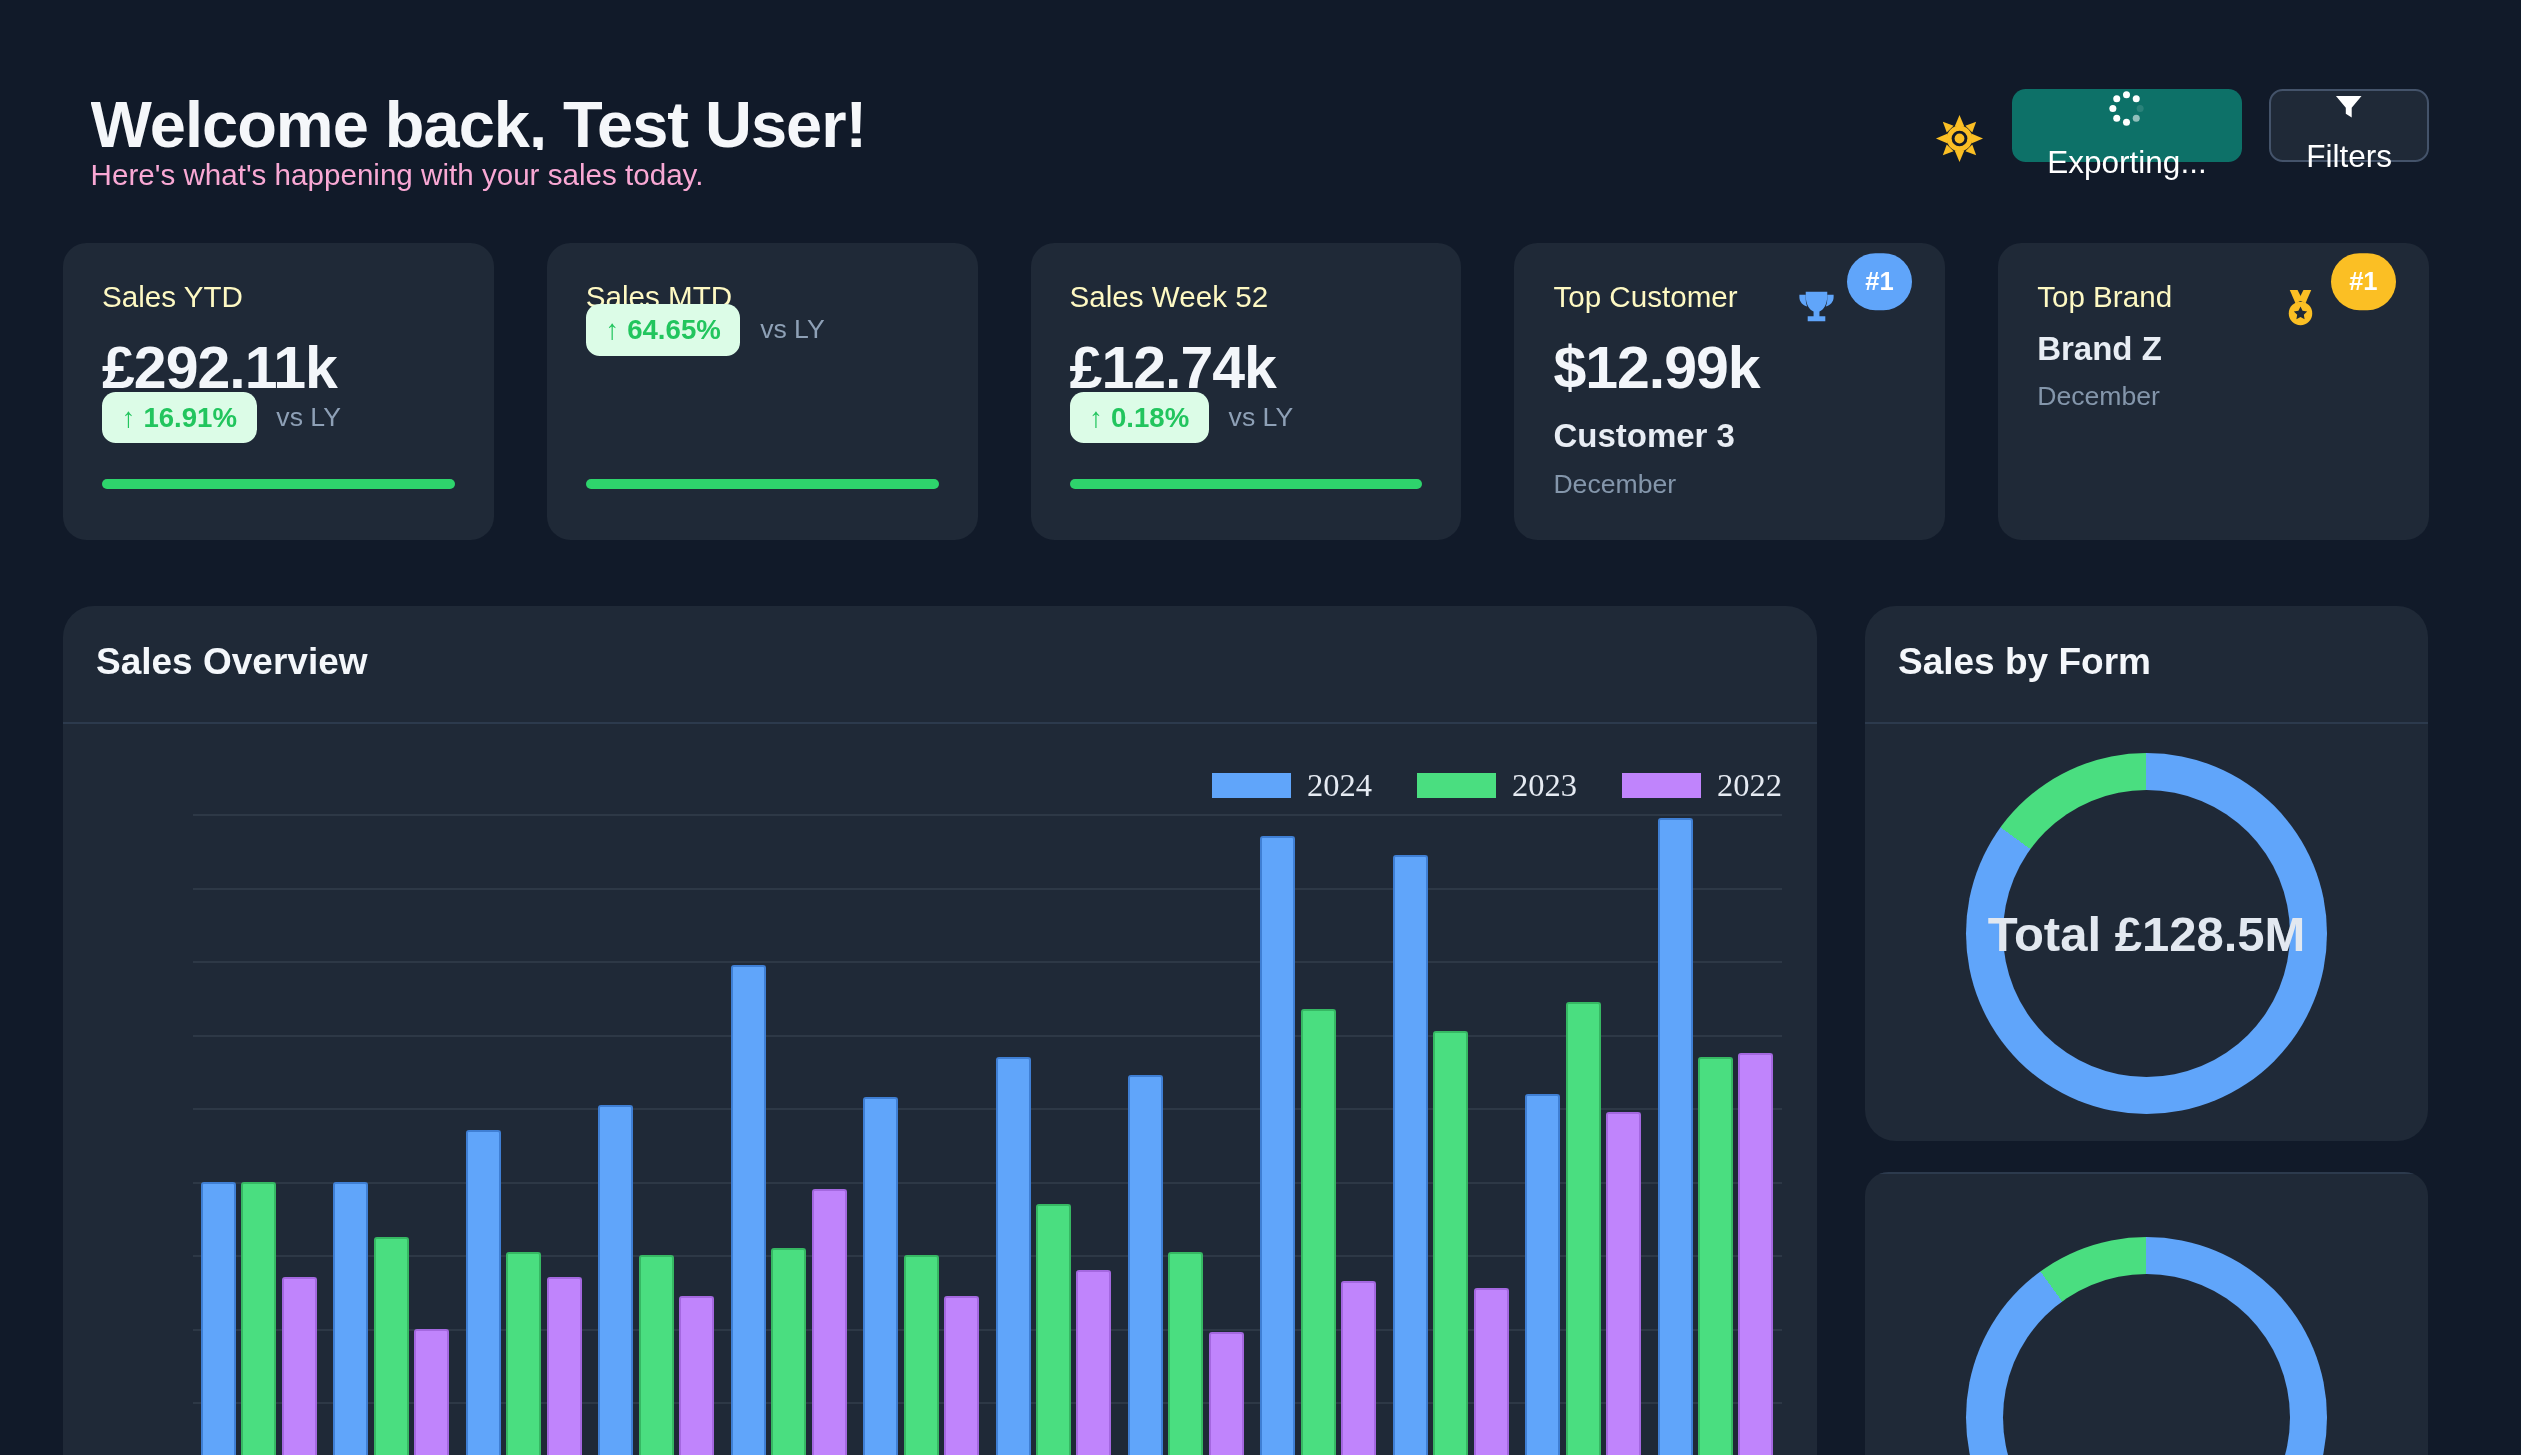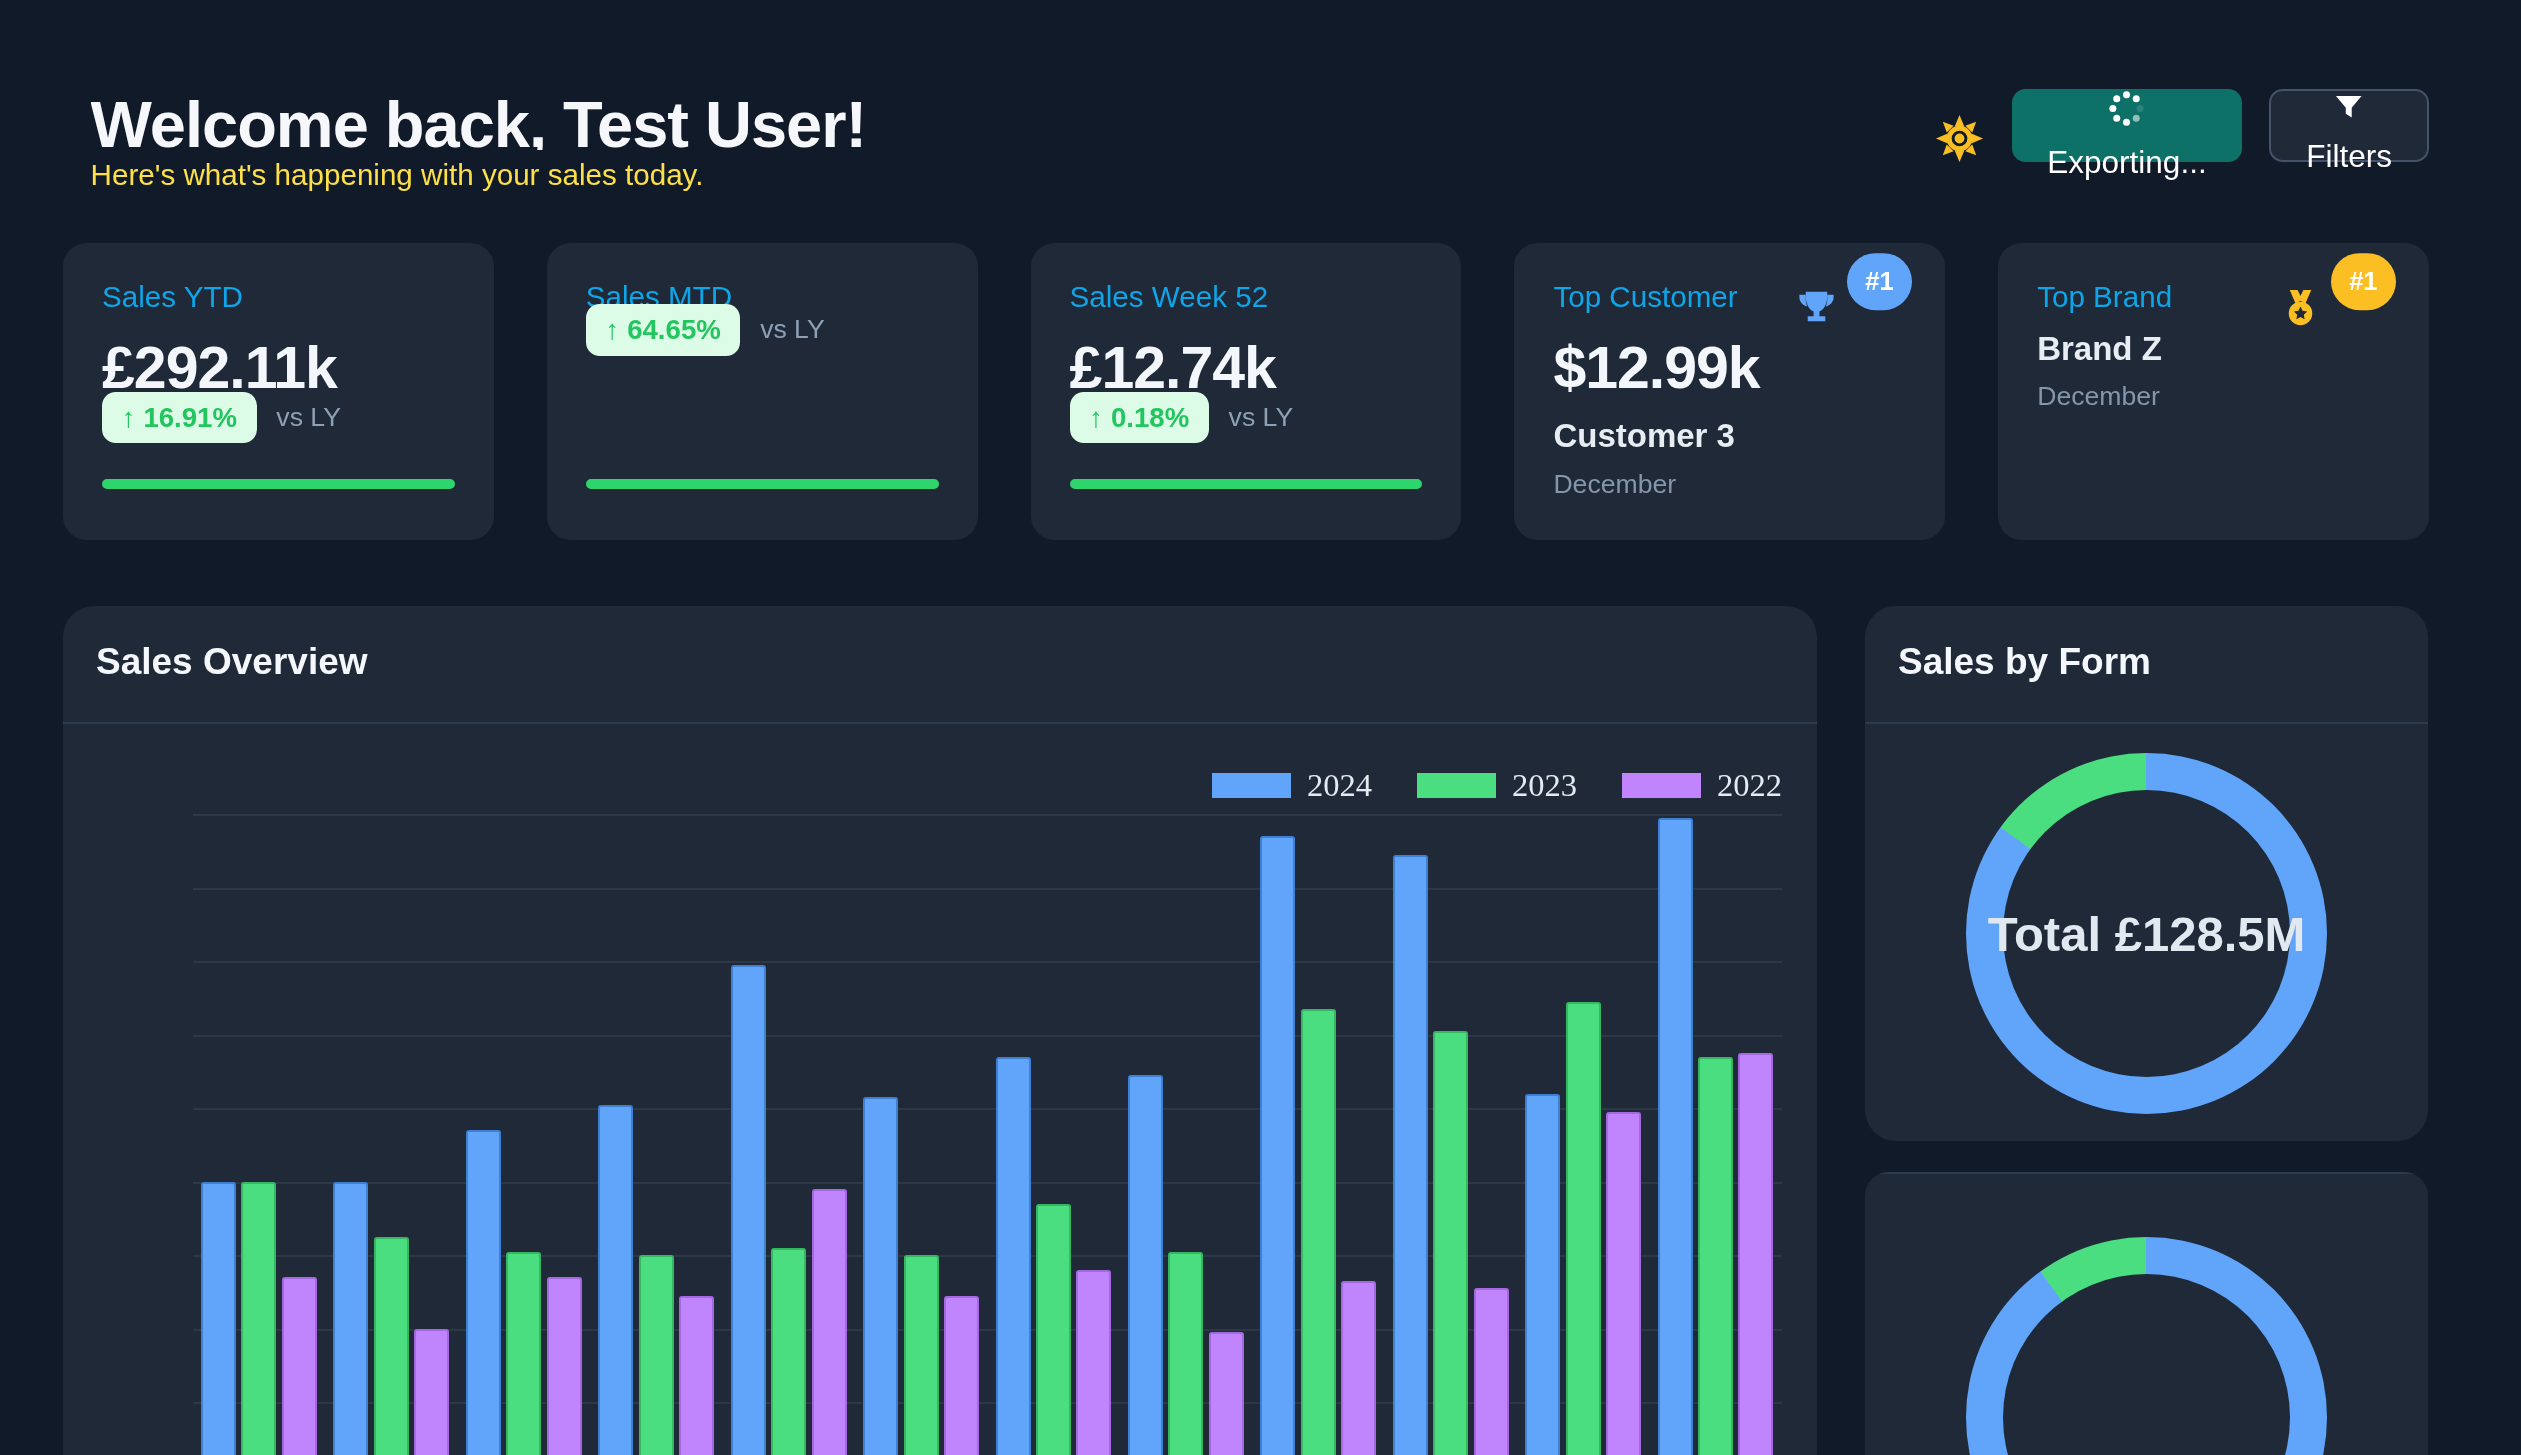--- a/index.html
+++ b/index.html
@@ -8,36 +8,36 @@
     background:#111a29;
     font-family:"Liberation Sans","DejaVu Sans",sans-serif;
     color:#f4f7fb;
   }
   .page { width:2522px; height:1456px; padding:87px 93px 0 63px; }
 
   
   .header-row { display:flex; justify-content:space-between; align-items:flex-start; }
   .title-clip { height:63px; overflow:hidden; margin-left:27.6px; }
   .page-title { font-size:65px; font-weight:800; letter-spacing:-1px; line-height:75px; color:#f5f7fa; white-space:nowrap; }
-  .page-subtitle { margin:7.9px 0 0 27.6px; font-size:29.6px; color:#fde047; }
+  .page-subtitle { margin:7.9px 0 0 27.6px; font-size:29.6px; color:#f9a8d4; }
 
   .controls { display:flex; align-items:center; gap:27.6px; }
   .btn { display:flex; align-items:center; gap:15.8px; height:73px; padding:0 35px;
          border-radius:13.8px; font-size:31.5px; color:#fff; border:none; cursor:pointer;
          font-family:inherit;flex-direction:column; }
   .btn-export { background:#0d7168; }
   .btn-filters { background:#1f2937; border:2px solid #44536a; }
   .spinner { width:39px; height:39px; }
 
   
   .kpi-row { margin-top:51px; display:grid; grid-template-columns:repeat(5,1fr); gap:53px; }
   .card { background:#1f2937; border-radius:23.6px; }
   .kpi { height:297px; padding:37px 39px; position:relative; }
   .kpi-label-row { display:flex; align-items:center; position:relative; }
-  .kpi-label { font-size:29.6px; color:#0ea5e9; }
+  .kpi-label { font-size:29.6px; color:#fef9c3; }
   .kpi-icons { position:absolute; right:-5.9px; top:-15.8px; display:flex; align-items:center; gap:7.9px; }
   .badge { display:inline-flex; align-items:center; justify-content:center;
            min-width:65px; height:57px; padding:0 11.8px; border-radius:984px;
            color:#fff; font-size:25.6px; font-weight:700; transform:translateY(-15.8px); }
   .badge-blue { background:#60a5fa; }
   .badge-gold { background:#fbbf24; }
   .kpi-value { margin-top:19.7px; font-size:59px; font-weight:800; color:#f3f6fa; letter-spacing:-1px; }
   .kpi-change-row { display:flex; align-items:center; margin-top:-9.9px; position:relative; }
   .pill { display:inline-flex; align-items:center; gap:7.9px; background:#dcfce7;
           border-radius:13.8px; padding:9.9px 19.7px; font-size:27.6px; font-weight:700; color:#22c55e; }

